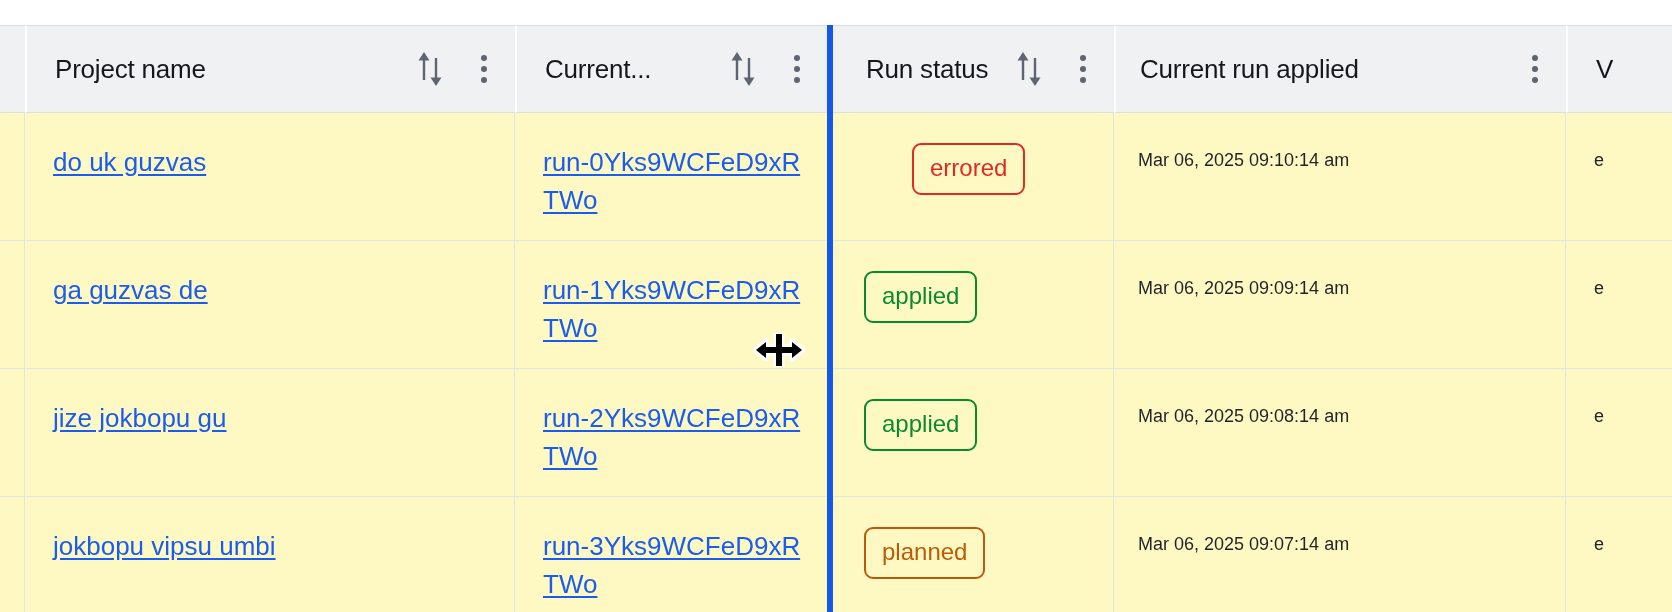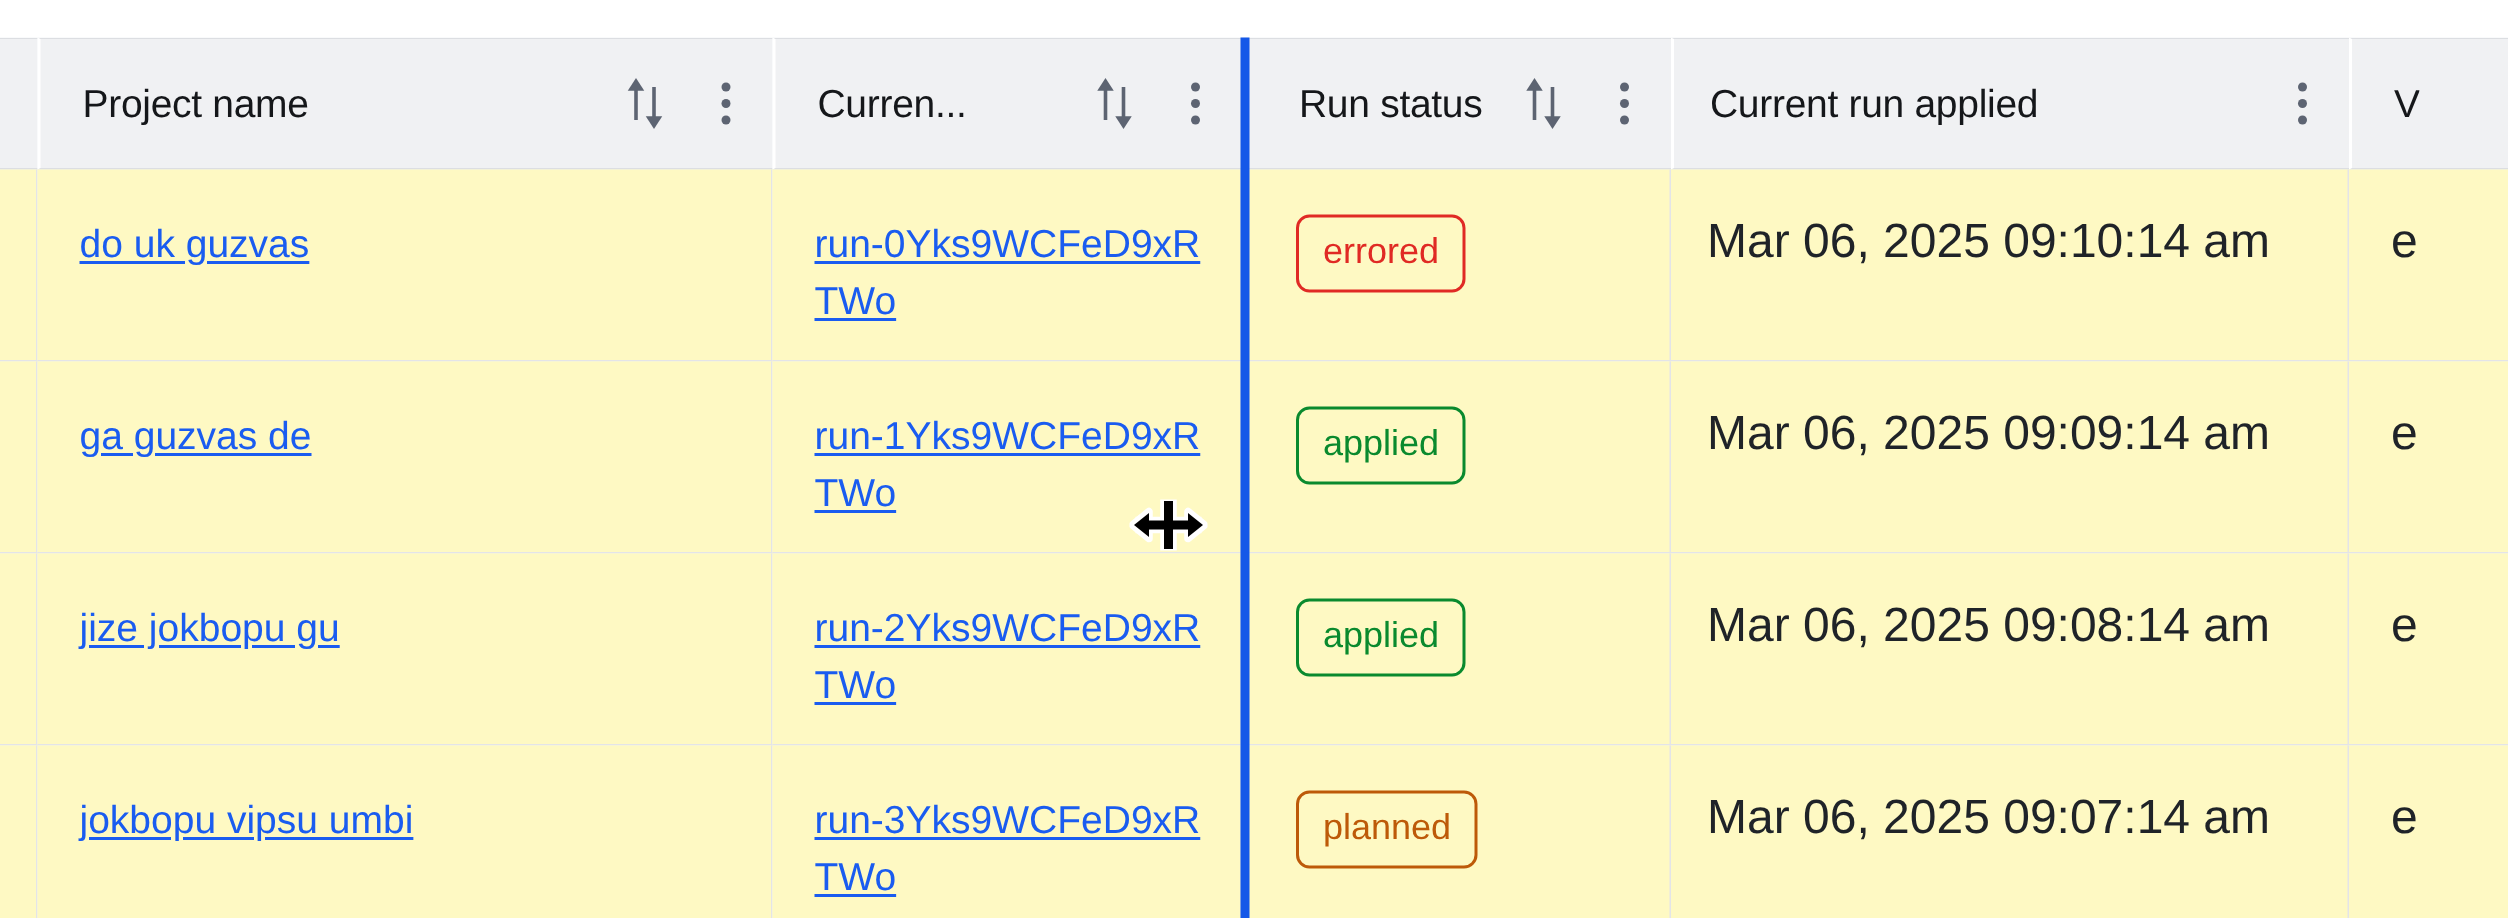--- a/index.html
+++ b/index.html
@@ -127,21 +127,21 @@
 
   a.cell-link {
     color: #1a5cf0;
     text-decoration: underline;
     text-underline-offset: 3px;
     font-size: 26px;
     line-height: 38px;
     word-break: break-all;
   }
   .cell-text {
-    font-size: 32px;
+    font-size: 18px;
     color: #1f2328;
     line-height: 34px;
     white-space: nowrap;
   }
 
   
   .badge {
     display: inline-block;
     font-size: 24px;
     line-height: 1;
@@ -218,21 +218,21 @@
               <span class="kebab">
                   <i></i>
                   <i></i>
                   <i></i>
                 </span>
             </div>
           </th>
 
           <th class="col-head">
             <div class="head-inner">
-              <span class="head-label">Curren...</span>
+              <span class="head-label">Current...</span>
               <span class="head-spacer"></span>
               <svg class="sort-icon" viewBox="0 0 34 40">
                 <g stroke="#5d6472" stroke-width="2.4" fill="#5d6472">
                   <line x1="11" y1="31" x2="11" y2="7"></line>
                   <polygon points="11,3 5.5,11.5 16.5,11.5" stroke="none"></polygon>
                   <line x1="23" y1="9" x2="23" y2="33"></line>
                   <polygon points="23,37 17.5,28.5 28.5,28.5" stroke="none"></polygon>
                 </g>
               </svg>
               <span class="kebab">
@@ -293,21 +293,21 @@
               <a class="cell-link" href="#">do uk guzvas</a>
             </div>
           </td>
           <td>
             <div class="cell-inner">
               <a class="cell-link" href="#">run-0Yks9WCFeD9xRTWo</a>
             </div>
           </td>
           <td>
             <div class="cell-inner pad-status">
-              <span class="badge" style="color:#e02a24;">
+              <span class="badge" style="color:#e02a24;margin-left:48px;">
                 <span>errored</span>
               </span>
             </div>
           </td>
           <td>
             <div class="cell-inner pad-applied">
               <span class="cell-text">Mar 06, 2025 09:10:14 am</span>
             </div>
           </td>
           <td class="no-right">

